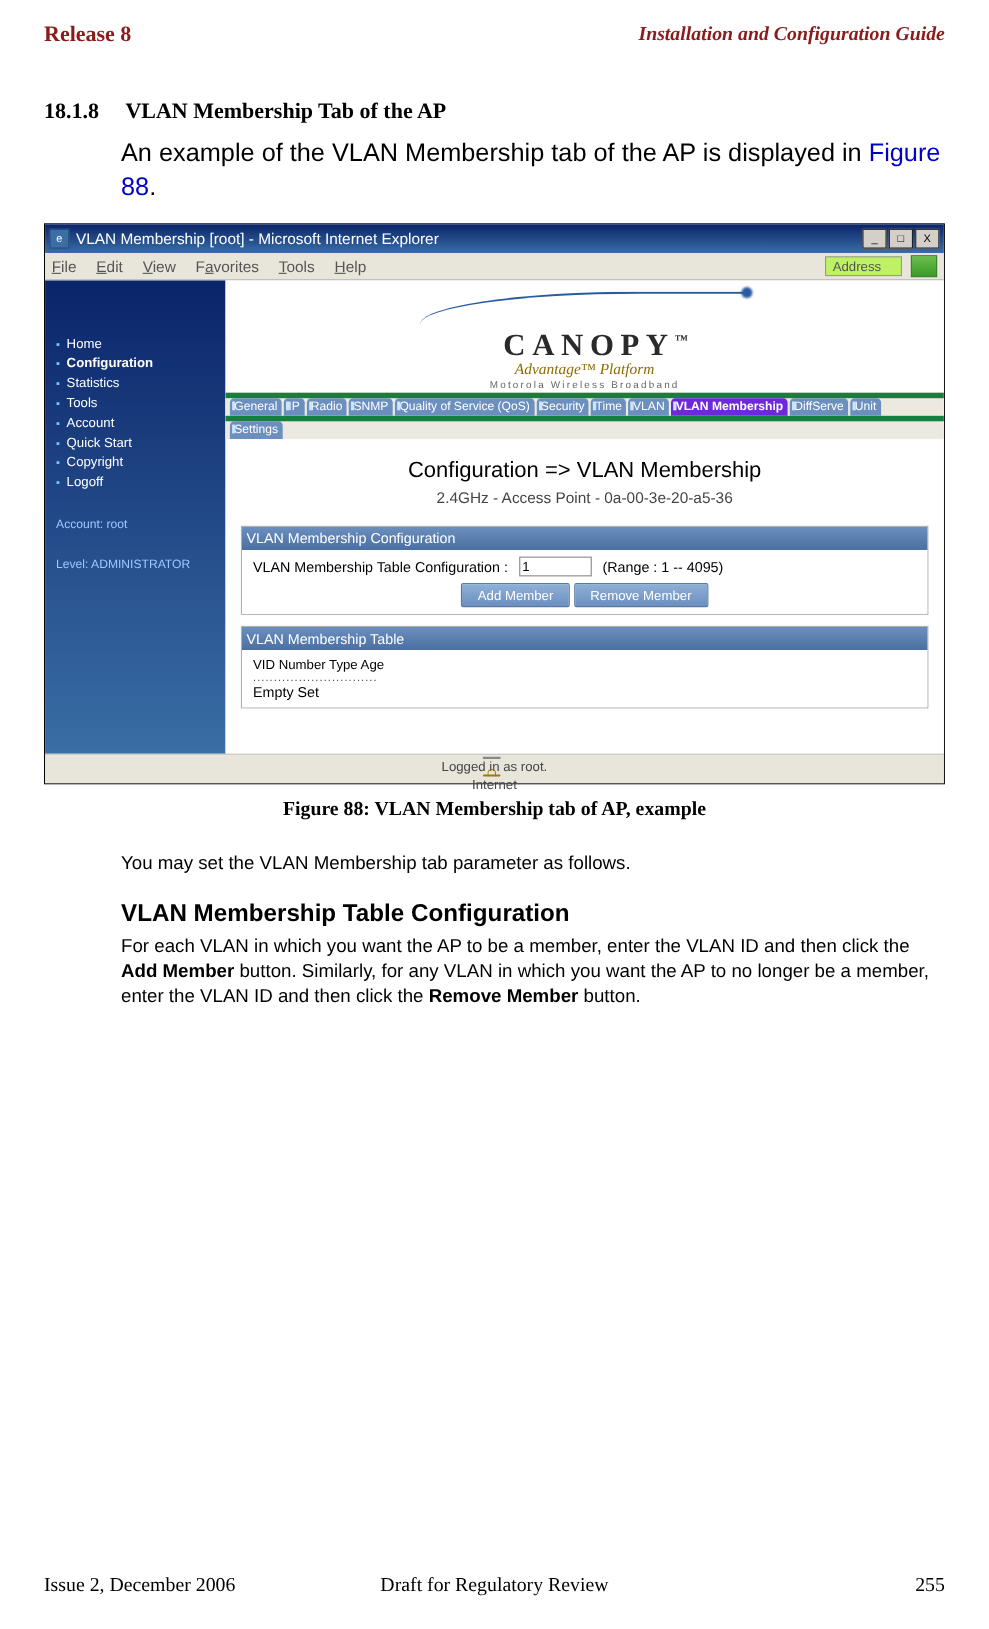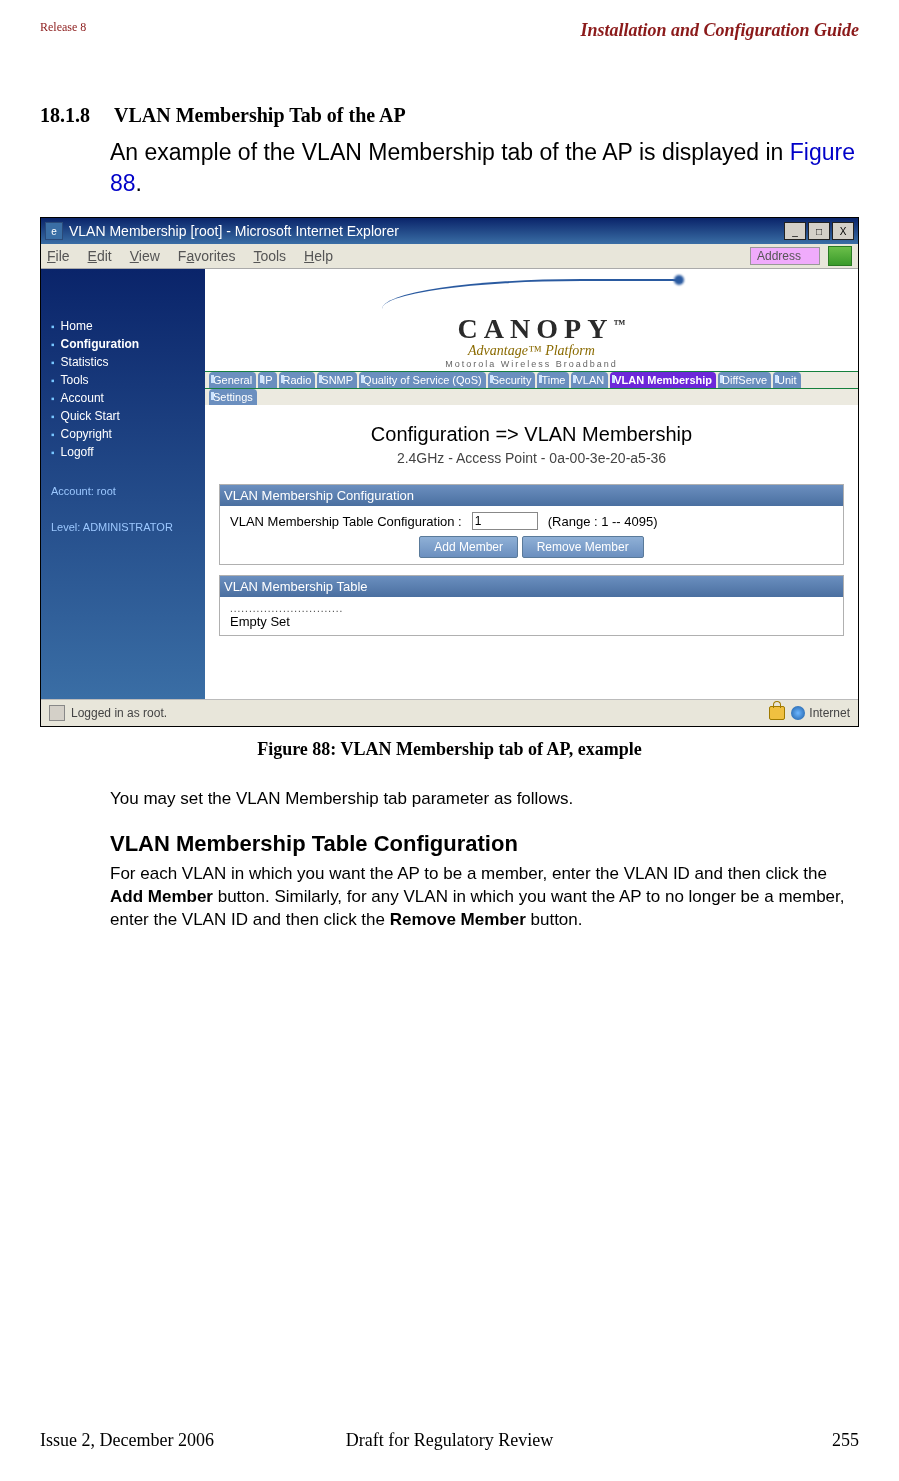--- a/index.html
+++ b/index.html
@@ -17,35 +17,36 @@
     position: relative;
     width: 899px;
     height: 1481px;
     padding: 20px 40px 0 40px;
     box-sizing: border-box;
   }
   .top-left {
     position: absolute;
     top: 20px; left: 40px;
     font-family: "Palatino Linotype","Book Antiqua",Palatino,serif;
-    font-size: 12px;
+    font-size: 20px;
     color: #8b1a1a;
+    font-weight: bold;
   }
   .top-right {
     position: absolute;
     top: 20px; right: 40px;
     font-family: "Palatino Linotype","Book Antiqua",Palatino,serif;
     font-size: 18px;
     font-style: italic;
     font-weight: bold;
     color: #8b1a1a;
   }
   .content {
     position: absolute;
-    top: 104px;
+    top: 90px;
     left: 40px;
     right: 40px;
   }
   .h3 {
     font-family: "Palatino Linotype","Book Antiqua",Palatino,serif;
     font-size: 20px;
     font-weight: bold;
     margin-bottom: 10px;
   }
   .h3 .num { margin-right: 24px; }
@@ -82,21 +83,21 @@
   .ie-menu {
     background: #e8e6da;
     display: flex;
     align-items: center;
     padding: 2px 6px;
     font-size: 14px;
     border-bottom: 1px solid #aaa;
   }
   .ie-menu .m { margin-right: 18px; color:#555; }
   .ie-menu .m u { text-decoration: underline; }
-  .ie-menu .addr { margin-left: auto; border:1px solid #999; background:#f0abfc; padding:1px 18px 1px 6px; font-size:12px; color:#555; }
+  .ie-menu .addr { margin-left: auto; border:1px solid #999; background:#bef264; padding:1px 18px 1px 6px; font-size:12px; color:#555; }
   .ie-menu .xp {
     width: 22px; height: 18px; margin-left:8px;
     background: linear-gradient(#6bbf4a,#3a9a2a);
     border:1px solid #2a7a22;
   }
   .ie-body {
     display: flex;
     background: #eceae0;
     min-height: 430px;
   }
@@ -153,21 +154,21 @@
   }
   .brand-small {
     font-size: 9px;
     color: #666;
     letter-spacing: 2px;
   }
   .tabs {
     display:flex;
     background:#eceae0;
     padding: 0 4px;
-    border-top:1px solid #15803d;
+    border-top:5px solid #15803d;
   }
   .tab {
     font-size: 11px;
     background: #6b8fbf;
     color: #fff;
     margin-right: 2px;
     padding: 2px 4px;
     position: relative;
     border-top-left-radius: 4px;
     border-top-right-radius: 4px;
@@ -229,20 +230,21 @@
   .dots { letter-spacing:1px; color:#444; font-size:10px;}
   .status {
     background:#e8e6da;
     border-top:1px solid #bbb;
     display:flex;
     align-items:center;
     font-size:12px;
     color:#444;
     padding:2px 8px;
     height: 22px;
+    flex-direction: column;
   }
   .status .sicon {
     width:14px;height:14px;border:1px solid #888;margin-right:6px;background:#d4d0c8;
   }
   .status .spacer{flex:1;}
   .lock {
     width:14px; height:12px; border:1px solid #a07a00; background:#f0c040; border-radius:2px; margin-right:6px; position:relative;
   }
   .lock::before{
     content:""; position:absolute; left:3px; top:-6px; width:6px;height:6px; border:1px solid #a07a00; border-bottom:none; border-radius:6px 6px 0 0;
@@ -376,20 +378,21 @@
                 <div class="btn-row">
                   <button class="btn">Add Member</button>
                   <button class="btn">Remove Member</button>
                 </div>
               </div>
             </div>
 
             <div class="panel">
               <div class="panel-hd">VLAN Membership Table</div>
               <div class="panel-bd">
+                <div class="tbl-hdr">VID Number   Type   Age</div>
                 <div class="dots">..............................</div>
                 <div>Empty Set</div>
               </div>
             </div>
           </div>
         </div>
       </div>
       <div class="status">
         <div class="sicon"></div>
         <span>Logged in as root.</span>

